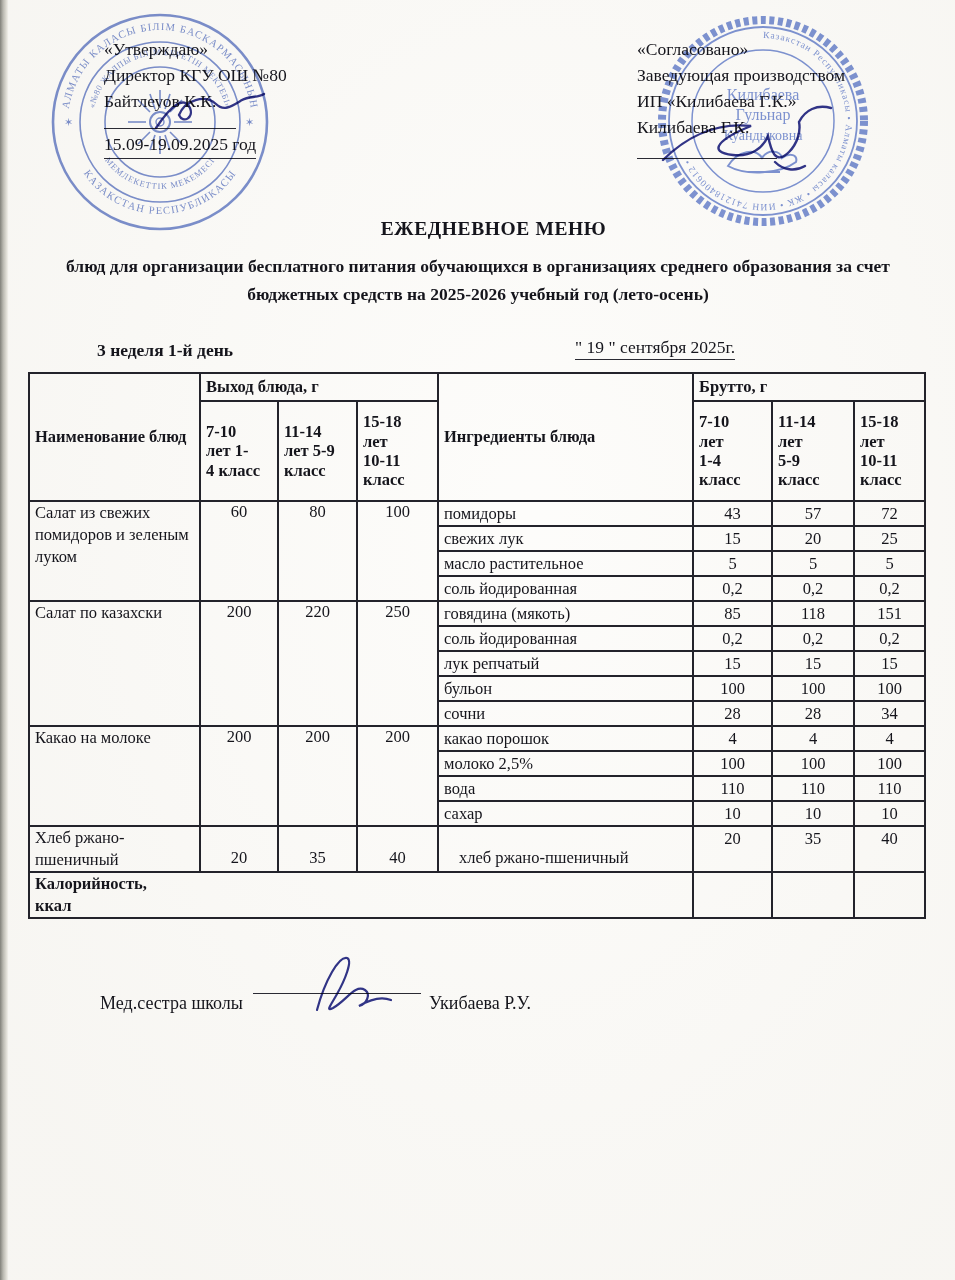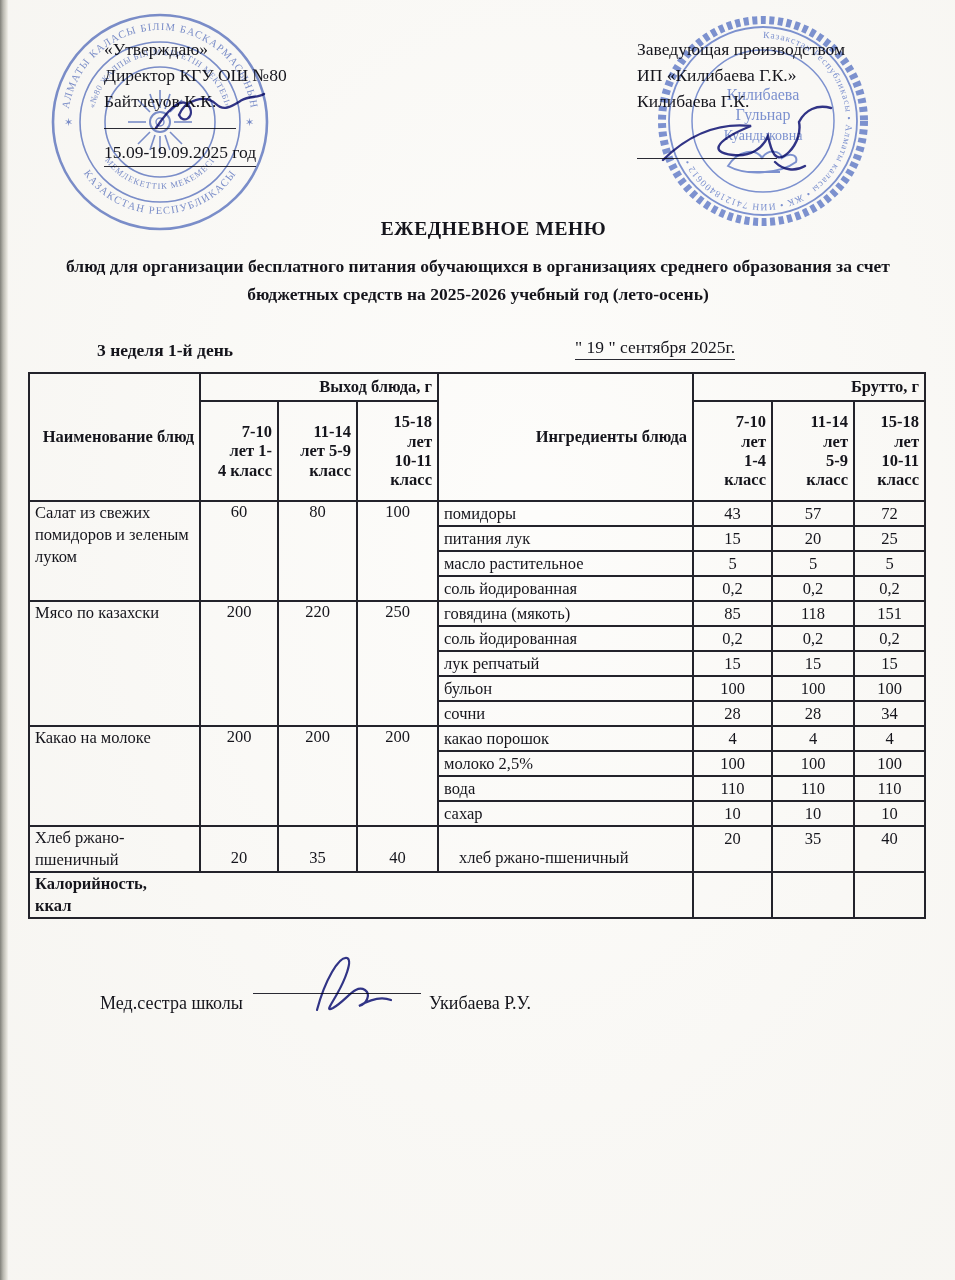--- a/index.html
+++ b/index.html
@@ -19,21 +19,21 @@
   .sign-line{border-bottom:1.6px solid #2a2a33;height:1px;}
   .underlined{border-bottom:1.6px solid #2a2a33;padding-bottom:1px;}
   
   .doc-title{left:0;right:0;top:218px;text-align:center;font-weight:bold;font-size:19.5px;letter-spacing:.6px;margin-left:32px;}
   .doc-subtitle{left:48px;width:860px;top:252px;text-align:center;font-weight:bold;font-size:17.5px;line-height:28px;}
   .week-label{left:97px;top:340px;font-weight:bold;font-size:17.5px;}
   .date-label{left:575px;top:337px;font-size:17.5px;}
   
   table.menu{border-collapse:collapse;position:absolute;left:28px;top:372px;width:898px;table-layout:fixed;}
   table.menu td,table.menu th{border:2px solid #23232b;padding:0 5px;font-size:16.5px;color:#15151c;overflow:hidden;}
-  table.menu thead th{font-weight:bold;text-align:right;vertical-align:middle;line-height:1.18;white-space:pre-line;}
+  table.menu thead th{font-weight:bold;text-align:left;vertical-align:middle;line-height:1.18;white-space:pre-line;}
   tr.h1{height:28px;}
   tr.h2{height:100px;}
   tbody tr{height:25px;}
   tbody tr.bread{height:43px;}
   tbody tr.cal{height:46px;}
   td.dish-name{vertical-align:top;text-align:left;line-height:1.32;white-space:pre-line;padding-top:2px;}
   td.out{vertical-align:top;text-align:center;padding-top:2px;}
   td.ing{vertical-align:middle;text-align:left;}
   td.num{text-align:center;vertical-align:middle;}
   tr.bread td.out{vertical-align:bottom;padding-bottom:3px;}
@@ -52,21 +52,21 @@
 
 <div class="paper-tint"></div>
 <div class="scan-edge"></div>
 
 <div class="abs approval" style="left:104px;top:36px;">
   <div>«Утверждаю»</div>
   <div>Директор КГУ ОШ №80</div>
   <div>Байтлеуов К.К.</div>
 </div>
 <div class="abs sign-line" style="left:104px;top:127px;width:132px;"></div>
-<div class="abs approval underlined" style="left:104px;top:131px;margin-top:8px;">15.09-19.09.2025 год</div>
+<div class="abs approval underlined" style="left:104px;top:131px;">15.09-19.09.2025 год</div>
 
 <svg class="abs stamp" style="left:42px;top:4px;" width="236" height="236" viewBox="0 0 236 236">
   <g fill="none" stroke="#5872c4">
     <circle cx="118" cy="118" r="107" stroke-width="2.6"></circle>
     <circle cx="118" cy="118" r="80" stroke-width="1.6"></circle>
     <circle cx="118" cy="118" r="55" stroke-width="1.6"></circle>
   </g>
   <defs>
     <path id="lsTop" d="M 26 118 A 92 92 0 0 1 210 118"></path>
     <path id="lsBottom" d="M 26 118 A 92 92 0 0 0 210 118"></path>
@@ -105,20 +105,21 @@
   </g>
   <text x="22" y="122" font-size="11" fill="#5872c4">✶</text>
   <text x="203" y="122" font-size="11" fill="#5872c4">✶</text>
 </svg>
 
 <svg class="abs ink" style="left:150px;top:88px;" width="130" height="46" viewBox="0 0 130 46">
   <path d="M6 40 C 22 16, 34 8, 40 20 C 44 30, 33 36, 29 27 C 35 12, 55 6, 66 16 C 74 24, 82 18, 92 12 C 99 8, 108 10, 114 6" stroke="#32358b" stroke-width="2.3" fill="none" stroke-linecap="round"></path>
 </svg>
 
 <div class="abs approval" style="left:637px;top:36px;">
+  <div>«Согласовано»</div>
   <div>Заведующая производством</div>
   <div>ИП «Килибаева Г.К.»</div>
   <div>Килибаева Г.К.</div>
 </div>
 <div class="abs sign-line" style="left:637px;top:157px;width:140px;"></div>
 
 <svg class="abs stamp" style="left:650px;top:8px;" width="226" height="226" viewBox="0 0 226 226">
   <g fill="none" stroke="#5b77cc">
     <circle cx="113" cy="113" r="101" stroke-width="8" stroke-dasharray="5 3.6"></circle>
     <circle cx="113" cy="113" r="94" stroke-width="1.8"></circle>
@@ -194,39 +195,39 @@
         <td class="dish-name" rowspan="4">Салат из свежих помидоров и зеленым луком</td>
         <td class="out" rowspan="4">60</td>
         <td class="out" rowspan="4">80</td>
         <td class="out" rowspan="4">100</td>
         <td class="ing">помидоры</td>
         <td class="num">43</td>
         <td class="num">57</td>
         <td class="num">72</td>
       </tr>
       <tr>
-        <td class="ing">питания лук</td>
+        <td class="ing">свежих лук</td>
         <td class="num">15</td>
         <td class="num">20</td>
         <td class="num">25</td>
       </tr>
       <tr>
         <td class="ing">масло растительное</td>
         <td class="num">5</td>
         <td class="num">5</td>
         <td class="num">5</td>
       </tr>
       <tr>
         <td class="ing">соль йодированная</td>
         <td class="num">0,2</td>
         <td class="num">0,2</td>
         <td class="num">0,2</td>
       </tr>
       <tr>
-        <td class="dish-name" rowspan="5">Мясо по казахски</td>
+        <td class="dish-name" rowspan="5">Салат по казахски</td>
         <td class="out" rowspan="5">200</td>
         <td class="out" rowspan="5">220</td>
         <td class="out" rowspan="5">250</td>
         <td class="ing">говядина (мякоть)</td>
         <td class="num">85</td>
         <td class="num">118</td>
         <td class="num">151</td>
       </tr>
       <tr>
         <td class="ing">соль йодированная</td>

